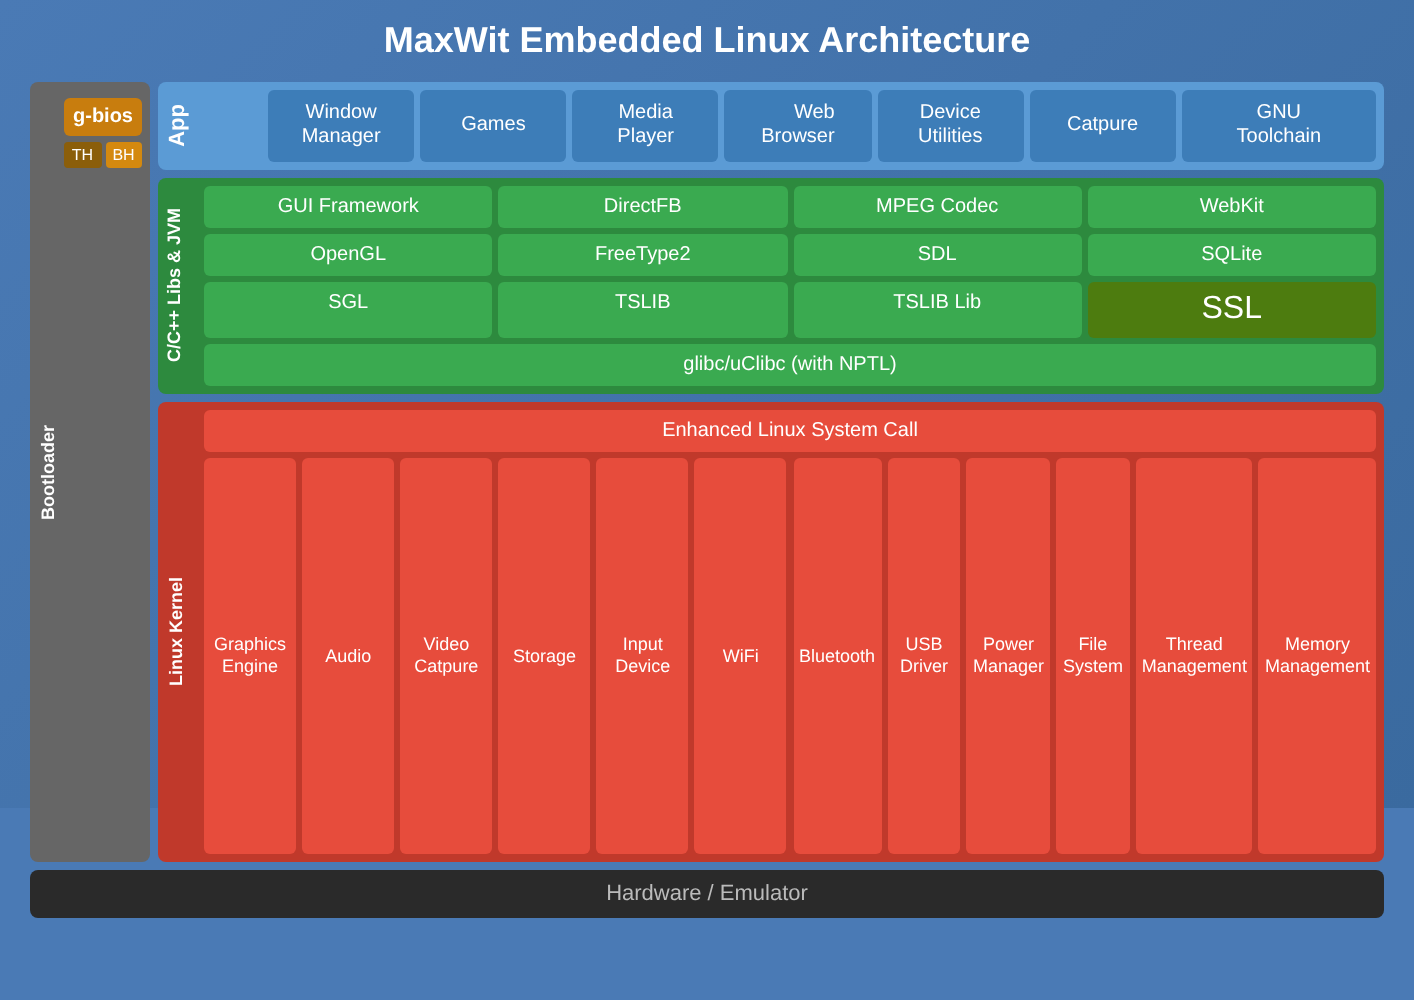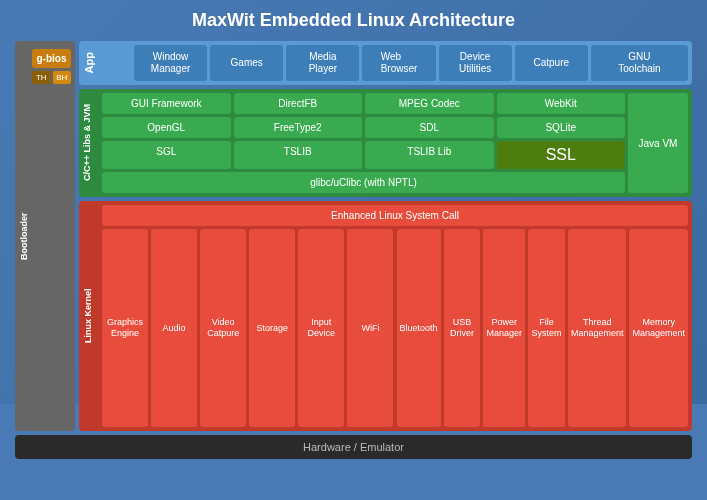--- a/index.html
+++ b/index.html
@@ -47,21 +47,21 @@
     </div>
 
     <div style="flex:1; display:flex; flex-direction:column; gap:4px;">
 
       <div style="background:#5b9bd5; border-radius:4px; padding:4px; display:flex; gap:3px; align-items:center;">
         <div style="writing-mode:vertical-rl; transform:rotate(180deg); color:white; font-size:11px; font-weight:bold; min-width:16px; text-align:center;">App</div>
         <div style="display:flex; gap:3px; flex:1;">
           <div style="background:#3d7db8; border-radius:3px; color:white; font-size:10px; text-align:center; padding:6px 4px; flex:1; display:flex; align-items:center; justify-content:center; line-height:1.2;margin-left:32px;">Window<br>Manager</div>
           <div style="background:#3d7db8; border-radius:3px; color:white; font-size:10px; text-align:center; padding:6px 4px; flex:1; display:flex; align-items:center; justify-content:center; line-height:1.2;">Games</div>
           <div style="background:#3d7db8; border-radius:3px; color:white; font-size:10px; text-align:center; padding:6px 4px; flex:1; display:flex; align-items:center; justify-content:center; line-height:1.2;">Media<br>Player</div>
-          <div style="background:#3d7db8; border-radius:3px; color:white; font-size:10px; text-align:left; padding:6px 4px; flex:1; display:flex; align-items:center; justify-content:center; line-height:1.2;">Web<br>Browser</div>
+          <div style="background:#3d7db8; border-radius:3px; color:white; font-size:10px; text-align:right; padding:6px 4px; flex:1; display:flex; align-items:center; justify-content:center; line-height:1.2;">Web<br>Browser</div>
           <div style="background:#3d7db8; border-radius:3px; color:white; font-size:10px; text-align:center; padding:6px 4px; flex:1; display:flex; align-items:center; justify-content:center; line-height:1.2;">Device<br>Utilities</div>
           <div style="background:#3d7db8; border-radius:3px; color:white; font-size:10px; text-align:center; padding:6px 4px; flex:1; display:flex; align-items:center; justify-content:center; line-height:1.2;">Catpure</div>
           <div style="background:#3d7db8; border-radius:3px; color:white; font-size:10px; text-align:center; padding:6px 16px; flex:1; display:flex; align-items:center; justify-content:center; line-height:1.2;">GNU<br>Toolchain</div>
         </div>
       </div>
 
       <div style="background:#2d8a3e; border-radius:4px; padding:4px; display:flex; gap:3px; align-items:center;">
         <div style="writing-mode:vertical-rl; transform:rotate(180deg); color:white; font-size:9px; font-weight:bold; min-width:16px; text-align:center; line-height:1.1;">C/C++ Libs &amp; JVM</div>
         <div style="flex:1; display:flex; gap:3px;">
           <div style="flex:1; display:flex; flex-direction:column; gap:3px;">
@@ -78,21 +78,20 @@
               <div style="background:#3aaa50; border-radius:3px; color:white; font-size:10px; text-align:center; padding:5px 4px; flex:1;">SQLite</div>
             </div>
             <div style="display:flex; gap:3px;">
               <div style="background:#3aaa50; border-radius:3px; color:white; font-size:10px; text-align:center; padding:5px 4px; flex:1;">SGL</div>
               <div style="background:#3aaa50; border-radius:3px; color:white; font-size:10px; text-align:center; padding:5px 4px; flex:1;">TSLIB</div>
               <div style="background:#3aaa50; border-radius:3px; color:white; font-size:10px; text-align:center; padding:5px 4px; flex:1;">TSLIB Lib</div>
               <div style="background:#4d7c0f; border-radius:3px; color:white; font-size:16px; text-align:center; padding:5px 4px; flex:1;">SSL</div>
             </div>
             <div style="background:#3aaa50; border-radius:3px; color:white; font-size:10px; text-align:center; padding:5px 4px;">glibc/uClibc (with NPTL)</div>
           </div>
-          <div style="background:#3aaa50; border-radius:3px; color:white; font-size:10px; text-align:center; padding:5px 8px; width:60px; display:flex; align-items:center; justify-content:center;">Java VM</div>
         </div>
       </div>
 
       <div style="background:#c0392b; border-radius:4px; padding:4px; display:flex; gap:3px; align-items:stretch; flex:1;">
         <div style="writing-mode:vertical-rl; transform:rotate(180deg); color:white; font-size:9px; font-weight:bold; min-width:16px; text-align:center;">Linux Kernel</div>
         <div style="flex:1; display:flex; flex-direction:column; gap:3px;">
           <div style="background:#e74c3c; border-radius:3px; color:white; font-size:10px; text-align:center; padding:5px;">Enhanced Linux System Call</div>
           <div style="display:flex; gap:3px; flex:1;">
             <div style="flex:1; display:flex; flex-direction:row; gap:3px;border-radius:15px;">
               <div style="display:flex; gap:3px; flex:1;">

